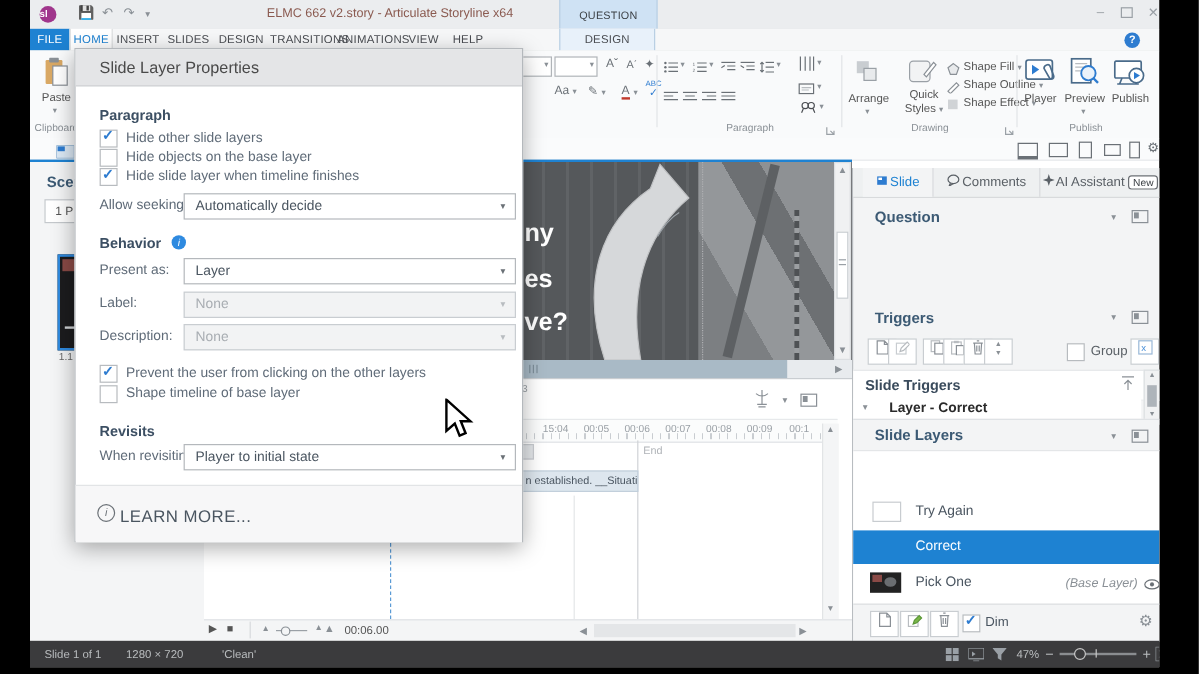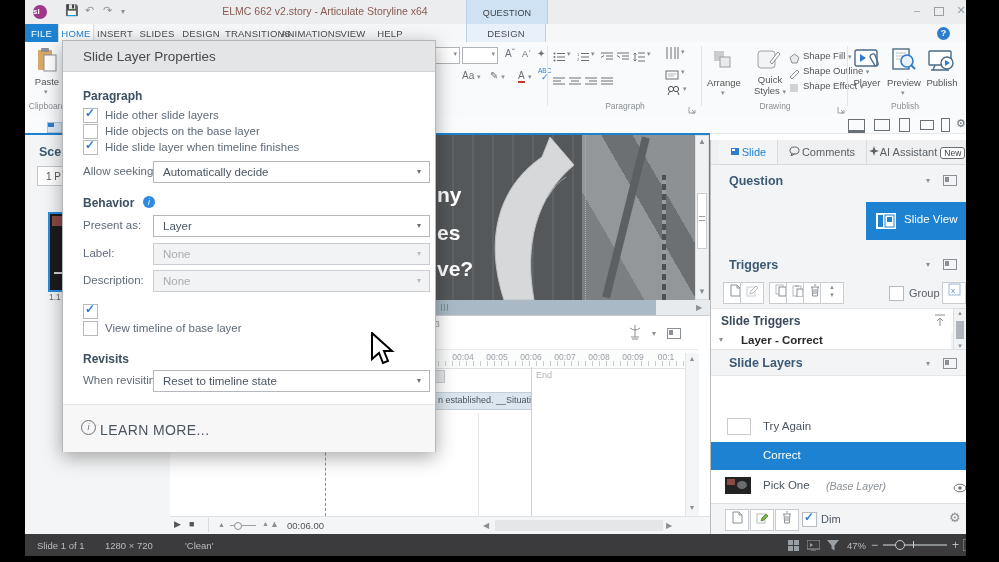--- a/index.html
+++ b/index.html
@@ -297,21 +297,21 @@
   <div class="a tl">
     <span class="a" style="left:458px;top:8px"><svg width="14" height="16">
           <path d="M7,1 v12 M3,13 h8 M2,4 q5,4 10,0 M4,15 h6" stroke="#8a9096" fill="none"></path>
         </svg></span>
     <span class="a hdrcaret" style="left:482px;top:13px">▾</span>
     <span class="a dock" style="left:497px;top:12px"></span>
 
     <div class="a ruler"></div>
     <div class="a" style="left:240px;top:45px;width:288px;height:5px;background:repeating-linear-gradient(90deg,#c9cdd1 0 1px,transparent 1px 7px)"></div>
     <span class="a tick" style="left:244px" style2="">00:03</span>
-    <span class="a tick" style="left:278px;top:36px">00:04</span>
+    <span class="a tick" style="left:278px;top:36px">15:04</span>
     <span class="a tick" style="left:312px;top:36px">00:05</span>
     <span class="a tick" style="left:346px;top:36px">00:06</span>
     <span class="a tick" style="left:380px;top:36px">00:07</span>
     <span class="a tick" style="left:414px;top:36px">00:08</span>
     <span class="a tick" style="left:448px;top:36px">00:09</span>
     <span class="a tick" style="left:484px;top:36px;width:24px">00:1</span>
 
     <div class="a" style="left:361px;top:51px;width:1px;height:149px;background:#d0d3d6"></div>
     <span class="a" style="left:366px;top:54px;font-size:9px;color:#b0b4b8">End</span>
     <div class="a" style="left:155px;top:51px;width:0;height:149px;border-left:1px dashed #5b9bd5"></div>
@@ -352,29 +352,20 @@
           <path d="M3,7.5 L2,10 L5.5,8" fill="none" stroke="#5a6066"></path>
         </svg><span>Comments</span></span>
     <span class="a ptab" style="left:156px;width:100px;text-align:center"><svg width="10" height="10" style="margin-right:1px">
           <path d="M5,0 L6.2,3.8 L10,5 L6.2,6.2 L5,10 L3.8,6.2 L0,5 L3.8,3.8 z" fill="#5a6066"></path>
         </svg><span>AI Assistant</span> <span style="border:1px solid #6a6e73;border-radius:3px;font-size:8.5px;padding:0 3px;background:#fff;color:#3c4045">New</span></span>
 
     <span class="a paneltitle" style="left:18px;top:34px">Question</span>
     <span class="a hdrcaret" style="left:215px;top:36px">▾</span>
     <span class="a dock" style="left:232px;top:35px"></span>
 
-    <span class="a" style="left:155px;top:62px;width:101px;height:38px;background:#1e82d2;box-sizing:border-box">
-      <svg width="20" height="16" style="position:absolute;left:10px;top:11px">
-          <rect x="0" y="0" width="20" height="16" fill="#fff"></rect>
-          <rect x="2" y="2" width="5" height="12" fill="#1e82d2"></rect>
-          <rect x="9" y="2" width="9" height="12" fill="none" stroke="#1e82d2"></rect>
-          <rect x="11" y="4" width="5" height="5" fill="#1e82d2"></rect>
-        </svg>
-      <span style="position:absolute;left:38px;top:11px;font-size:11.5px;color:#fff">Slide View</span>
-    </span>
 
     <span class="a paneltitle" style="left:18px;top:118px">Triggers</span>
     <span class="a hdrcaret" style="left:215px;top:120px">▾</span>
     <span class="a dock" style="left:232px;top:119px"></span>
 
     <span class="a tbtn" style="left:12px;top:142px"><svg width="11" height="13">
           <path d="M1,1 h6 l3,3 v8 h-9 z M7,1 v3 h3" stroke="#8a9096" fill="#fff"></path>
         </svg></span>
     <span class="a tbtn" style="left:29px;top:142px"><svg width="12" height="12">
           <rect x="1" y="2" width="8" height="9" fill="#fff" stroke="#c9cdd1"></rect>
@@ -428,21 +419,21 @@
       </div>
       <div class="a layer-row" style="top:66px;background:#1e82d2">
         <span class="a" style="left:52px;top:7px;font-size:11.5px;color:#fff">Correct</span>
       </div>
       <div class="a layer-row" style="top:96px">
         <span class="a" style="left:14px;top:5px;width:26px;height:17px;background:#222">
             <span class="a" style="left:2px;top:2px;width:8px;height:6px;background:#8a4a46"></span>
             <span class="a" style="left:12px;top:4px;width:10px;height:8px;background:#6a6d70;border-radius:50%"></span>
           </span>
         <span class="a" style="left:52px;top:7px;font-size:11.5px;color:#4a5560">Pick One</span>
-        <span class="a" style="left:115px;top:8px;width:122px;font-size:10.5px;font-style:italic;color:#8a9096">(Base Layer)</span>
+        <span class="a" style="left:115px;top:8px;width:122px;text-align:right;font-size:10.5px;font-style:italic;color:#8a9096">(Base Layer)</span>
         <span class="a" style="left:242px;top:7px"><svg width="14" height="10">
               <ellipse cx="7" cy="5" rx="6" ry="3.8" stroke="#6a7076" fill="none"></ellipse>
               <circle cx="7" cy="5" r="1.7" fill="#6a7076"></circle>
             </svg></span>
       </div>
     </div>
     <div class="a" style="left:0;top:363px;width:256px;height:31px;background:#f3f4f5;border-top:1px solid #dcdfe2">
       <span class="a tbtn" style="left:14px;top:5px"><svg width="11" height="13">
             <path d="M1,1 h6 l3,3 v8 h-9 z M7,1 v3 h3" stroke="#8a9096" fill="#fff"></path>
           </svg></span>
@@ -513,26 +504,27 @@
     <span class="a" style="left:80px;top:155px;width:12px;height:12px;border-radius:50%;background:#2e8ae0;color:#fff;font-size:8.5px;text-align:center;line-height:12px;font-style:italic">i</span>
     <span class="a dlabel" style="left:20px;top:178px">Present as:</span>
     <span class="a dcombo" style="left:90px;top:174px"><span>Layer</span><span class="dd">▾</span></span>
     <span class="a dlabel" style="left:20px;top:206px">Label:</span>
     <span class="a dcombo disabled" style="left:90px;top:202px"><span>None</span><span class="dd" style="color:#b8bcc0">▾</span></span>
     <span class="a dlabel" style="left:20px;top:233px">Description:</span>
     <span class="a dcombo disabled" style="left:90px;top:229px"><span>None</span><span class="dd" style="color:#b8bcc0">▾</span></span>
     <span class="a cb" style="left:20px;top:263px">
         <span class="chk">✓</span>
       </span>
+    <span class="a dlabel" style="left:42px;top:264px">Prevent the user from clicking on the other layers</span>
     <span class="a cb" style="left:20px;top:280px"></span>
-    <span class="a dlabel" style="left:42px;top:281px">View timeline of base layer</span>
+    <span class="a dlabel" style="left:42px;top:281px">Shape timeline of base layer</span>
 
     <span class="a dsection" style="left:20px;top:311px">Revisits</span>
     <span class="a dlabel" style="left:20px;top:333px">When revisiting:</span>
-    <span class="a dcombo" style="left:90px;top:329px"><span>Reset to timeline state</span><span class="dd">▾</span></span>
+    <span class="a dcombo" style="left:90px;top:329px"><span>Player to initial state</span><span class="dd">▾</span></span>
 
     <div class="a" style="left:0;top:363px;width:372px;height:47px;background:#f7f7f8;border-top:1px solid #e2e4e6">
       <span class="a" style="left:18px;top:15px;width:13px;height:13px;border:1px solid #6a7076;border-radius:50%;font-size:9px;font-style:italic;color:#6a7076;text-align:center;line-height:13px">i</span>
       <span class="a" style="left:37px;top:17px;font-size:14px;color:#4a5560;letter-spacing:.4px">LEARN MORE...</span>
 
     </div>
   </div>
 
   <svg class="a cursor" style="left:345px;top:332px" width="26" height="36">
     <path d="M2,1 L2,27 L9,21 L13,31 L18,29 L14,19 L22,19 Z" fill="#fff" stroke="#000" stroke-width="2"></path>

